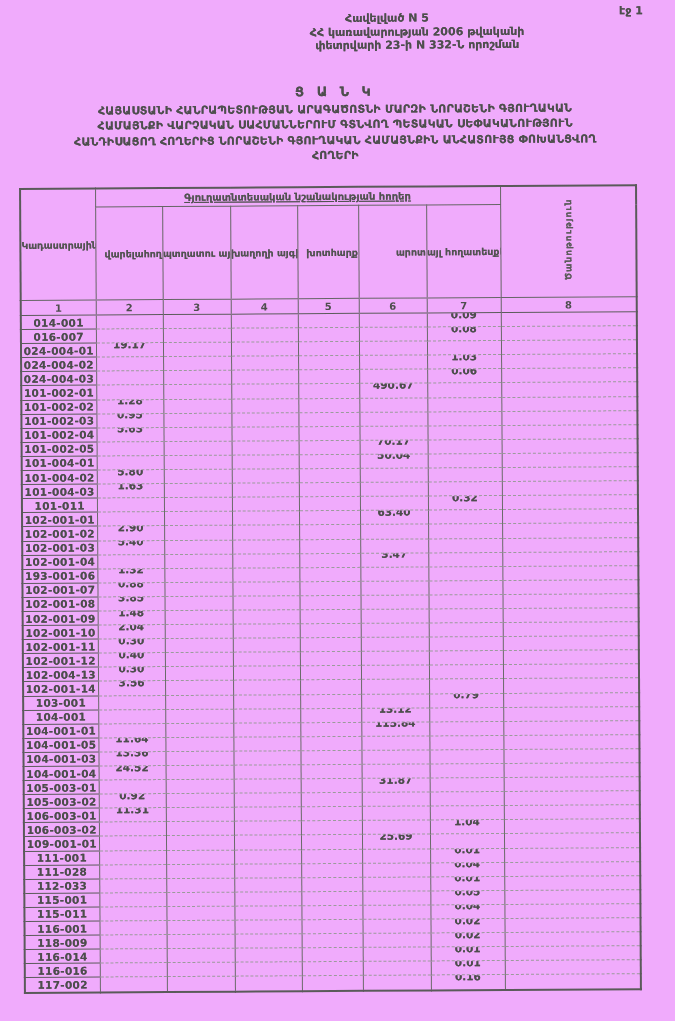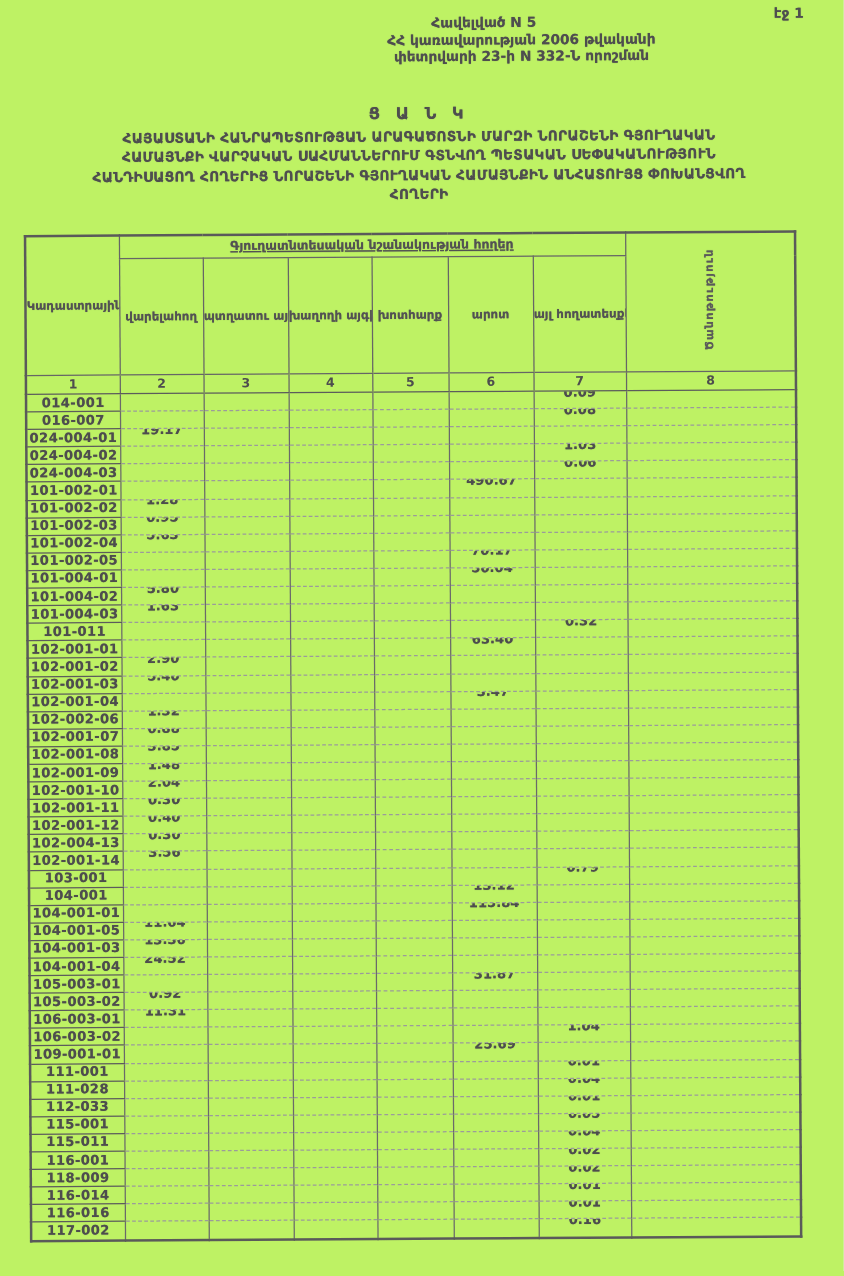--- a/index.html
+++ b/index.html
@@ -1,38 +1,38 @@
 <!DOCTYPE html>
 <html><head>
 <meta charset="utf-8">
 <style>
   html,body{margin:0;padding:0;background:#e8e8e8;}
   .page{
-    position:relative;width:675px;height:1021px;background:#bef264;
+    position:relative;width:675px;height:1021px;background:#f0abfc;
     overflow:hidden;font-family:"DejaVu Sans",sans-serif;color:#4e4e4e;
   }
   .tilt{position:absolute;inset:0;transform:rotate(-0.35deg);transform-origin:50% 50%;}
   .scan-text{color:#4e4e4e;text-shadow:0 0 0.6px rgba(90,90,90,.85);}
   .page-num{position:absolute;top:6px;left:622px;font-size:11px;font-weight:bold;}
   .appendix{position:absolute;top:12px;left:250px;width:340px;text-align:center;
     font-size:11px;font-weight:bold;line-height:13.5px;}
   .appendix .a1{margin-right:60px;}
   .title-block{position:absolute;top:84px;left:0;width:675px;text-align:center;
     font-weight:bold;line-height:15.5px;font-size:11px;letter-spacing:.2px;}
   .title-block .main{font-size:13px;letter-spacing:4px;margin-bottom:2px;}
   
   .tbl-wrap{position:absolute;left:21px;top:186px;}
   table{border-collapse:collapse;table-layout:fixed;width:618px;
     border:2px solid #5a5a5a;background:transparent;}
   th,td{padding:0;margin:0;overflow:hidden;white-space:nowrap;}
   th{font-weight:bold;color:#525252;text-shadow:0 0 .6px rgba(90,90,90,.8);}
   .span-hd{height:17px;font-size:10px;border-bottom:1px solid #666;
     border-left:1px solid #666;text-align:center;vertical-align:middle;
     text-decoration:underline;}
-  .hd{font-size:9.5px;line-height:11px;text-align:center;vertical-align:middle;
+  .hd{font-size:9.5px;line-height:11px;text-align:right;vertical-align:middle;
     border-left:1px solid #666;border-bottom:1px solid #666;height:92px;}
   .hd1{font-size:9.5px;line-height:11px;text-align:center;vertical-align:middle;
     border-bottom:1px solid #666;}
   .hd8{border-left:1px solid #666;border-bottom:1px solid #666;
     text-align:center;vertical-align:middle;}
   .vtext{writing-mode:vertical-rl;transform:rotate(180deg);font-size:9px;
     letter-spacing:1px;display:inline-block;color:#5a5a5a;}
   .num-row td{height:14px;font-size:10px;font-weight:bold;text-align:center;
     border-left:1px solid #666;border-bottom:1.5px solid #5c5c5c;}
   .num-row td:first-child{border-left:none;}
@@ -278,21 +278,21 @@
               <td><span class="code">102-001-04</span></td>
               <td></td>
               <td></td>
               <td></td>
               <td></td>
               <td><span class="val">3.47</span></td>
               <td></td>
               <td></td>
             </tr>
             <tr>
-              <td><span class="code">102-002-06</span></td>
+              <td><span class="code">193-001-06</span></td>
               <td><span class="val">1.32</span></td>
               <td></td>
               <td></td>
               <td></td>
               <td></td>
               <td></td>
               <td></td>
             </tr>
             <tr>
               <td><span class="code">102-001-07</span></td>

